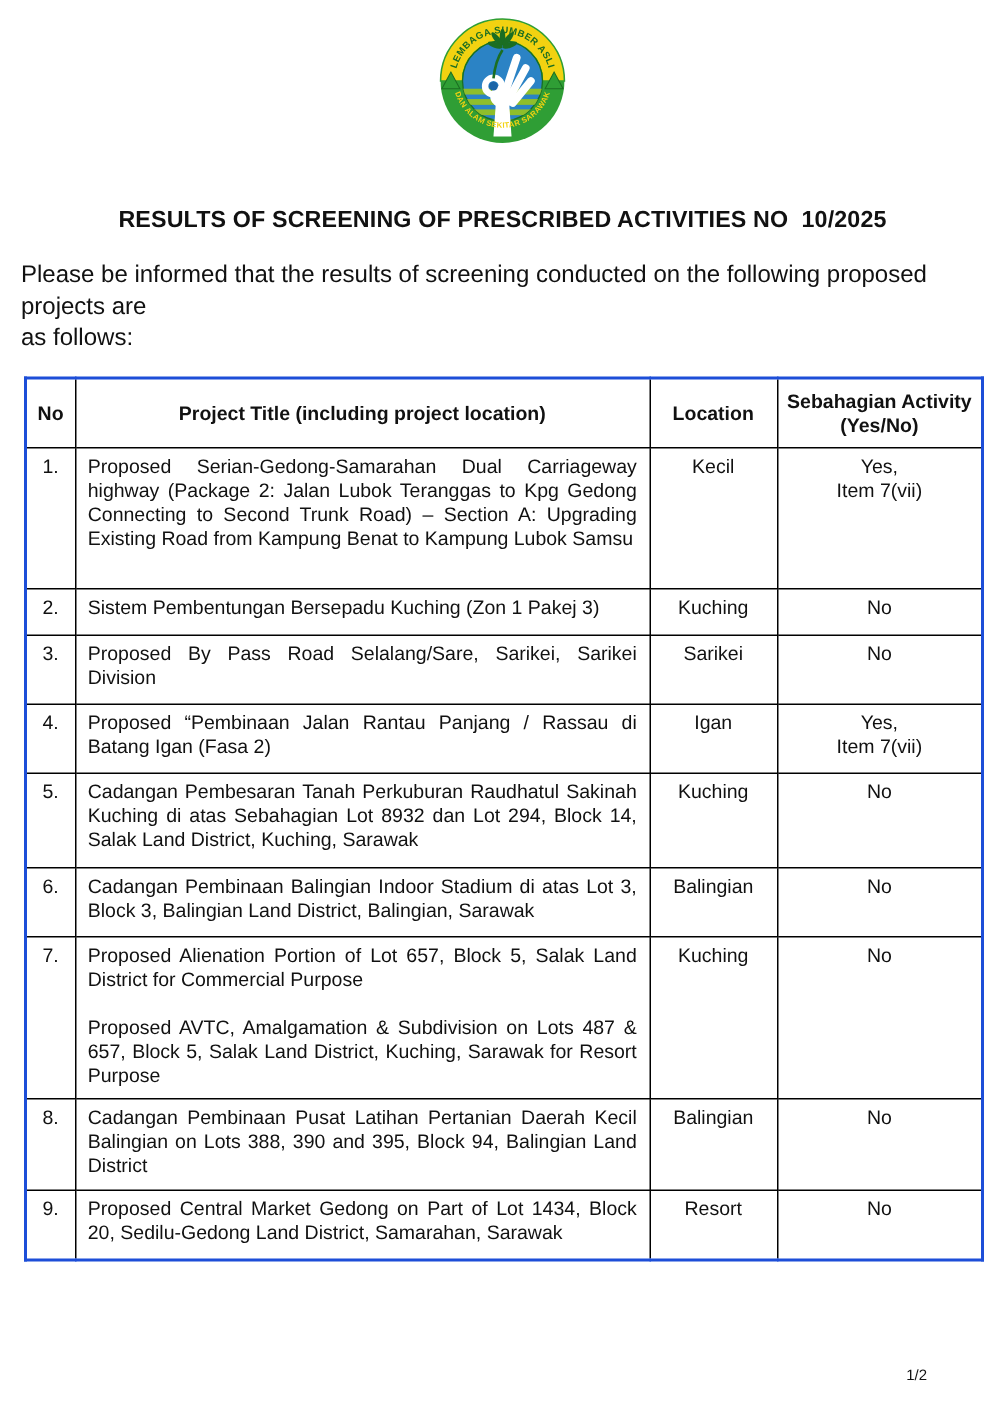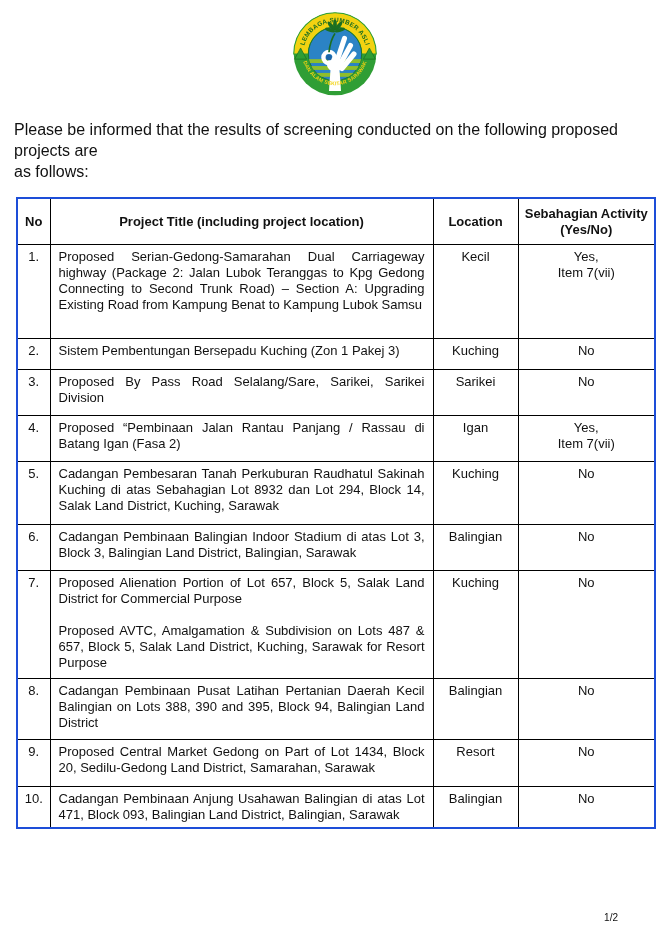--- a/index.html
+++ b/index.html
@@ -117,20 +117,21 @@
 
       <text font-size="7.4" font-weight="bold" letter-spacing="0.35" font-family="Liberation Sans, sans-serif" fill="#1B6E22">
         <textPath href="#arcTop" startOffset="50%" text-anchor="middle">LEMBAGA SUMBER ASLI</textPath>
       </text>
       <text font-size="6" font-weight="bold" letter-spacing="0.25" font-family="Liberation Sans, sans-serif" fill="#F2D211">
         <textPath href="#arcBottom" startOffset="50%" text-anchor="middle">DAN ALAM SEKITAR SARAWAK</textPath>
       </text>
     </svg>
   </div>
 
+  <h1 class="doc-title">RESULTS OF SCREENING OF PRESCRIBED ACTIVITIES NO&nbsp; 10/2025</h1>
 
   <p class="intro">Please be informed that the results of screening conducted on the following proposed projects are
 as follows:</p>
 
   <table class="results">
     <colgroup>
       <col style="width:33px">
       <col style="width:383px">
       <col style="width:85px">
       <col style="width:137px">
@@ -196,24 +197,18 @@
         <td class="c-title">Cadangan Pembinaan Pusat Latihan Pertanian Daerah Kecil Balingian on Lots 388, 390 and 395, Block 94, Balingian Land District</td>
         <td class="c-loc">Balingian</td>
         <td class="c-pa">No</td>
       </tr>
       <tr style="height:47px">
         <td class="c-no">9.</td>
         <td class="c-title">Proposed Central Market Gedong on Part of Lot 1434, Block 20, Sedilu-Gedong Land District, Samarahan, Sarawak</td>
         <td class="c-loc">Resort</td>
         <td class="c-pa">No</td>
       </tr>
-      <tr style="height:33px">
-        <td class="c-no">10.</td>
-        <td class="c-title">Cadangan Pembinaan Anjung Usahawan Balingian di atas Lot 471, Block 093, Balingian Land District, Balingian, Sarawak</td>
-        <td class="c-loc">Balingian</td>
-        <td class="c-pa">No</td>
-      </tr>
     </tbody>
   </table>
 
   <div class="page-num">1/2</div>
 
 </div>
 
 </body></html>

